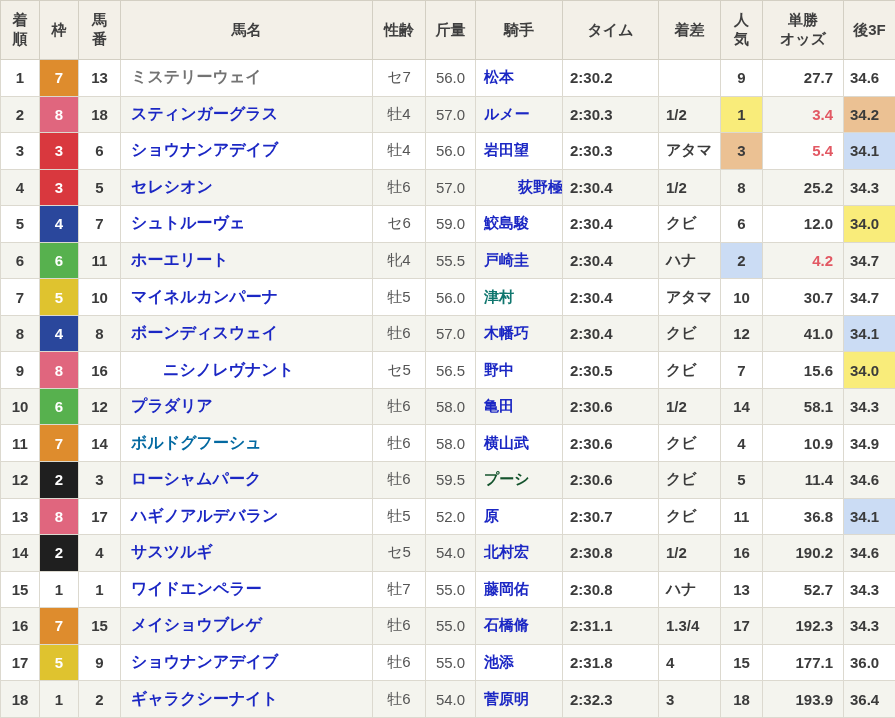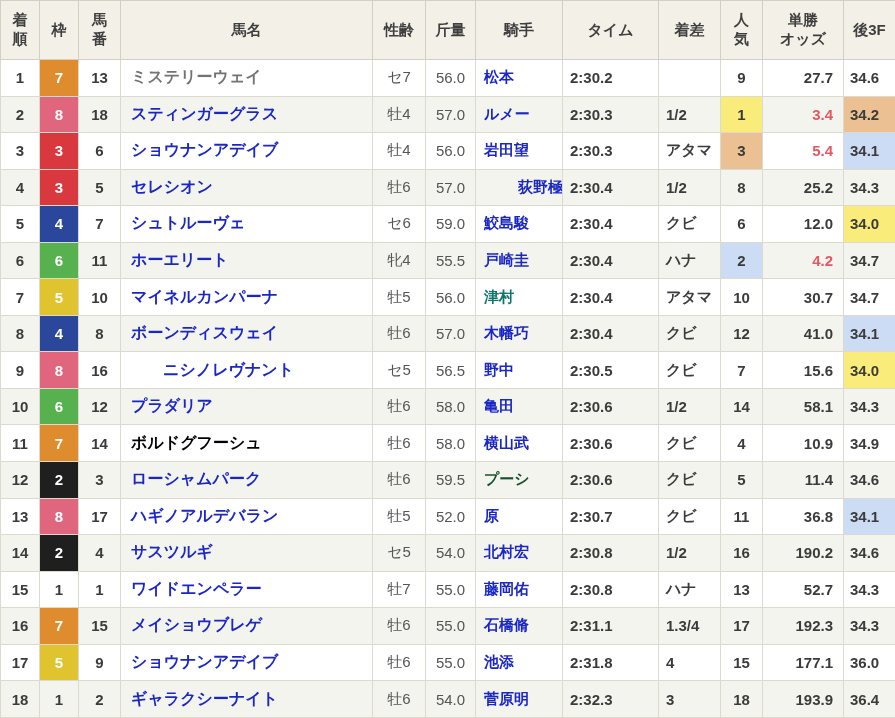--- a/index.html
+++ b/index.html
@@ -249,21 +249,21 @@
     <td class="c-time">2:30.6</td>
     <td class="c-margin">1/2</td>
     <td class="c-pop">14</td>
     <td class="c-odds">58.1</td>
     <td class="c-last3f">34.3</td>
   </tr>
       <tr>
     <td class="c-pos">11</td>
     <td class="c-frame" style="background: rgb(222, 140, 45); color: rgb(255, 255, 255);">7</td>
     <td class="c-num">14</td>
-    <td class="c-name"><a class="link" style="color: #000000;">ボルドグフーシュ</a></td>
+    <td class="c-name"><a class="link" style="color: #0369a1;">ボルドグフーシュ</a></td>
     <td class="c-sexage">牡6</td>
     <td class="c-weight">58.0</td>
     <td class="c-jockey"><a class="link" style="color: rgb(27, 39, 196);">横山武</a></td>
     <td class="c-time">2:30.6</td>
     <td class="c-margin">クビ</td>
     <td class="c-pop">4</td>
     <td class="c-odds">10.9</td>
     <td class="c-last3f">34.9</td>
   </tr>
       <tr>

